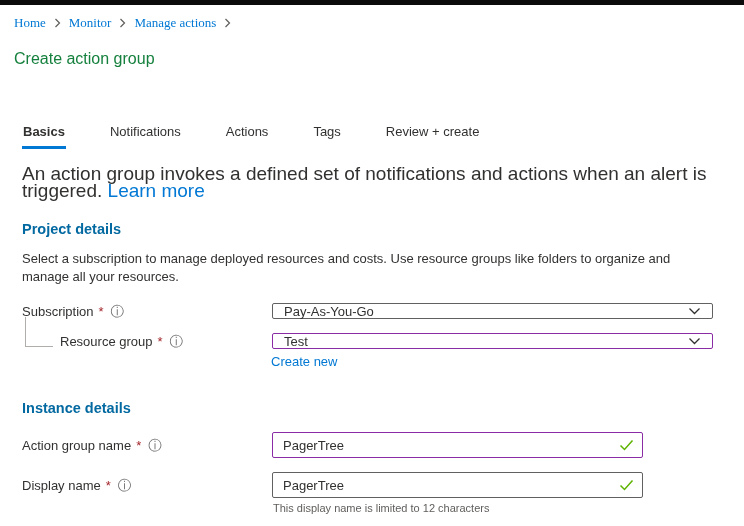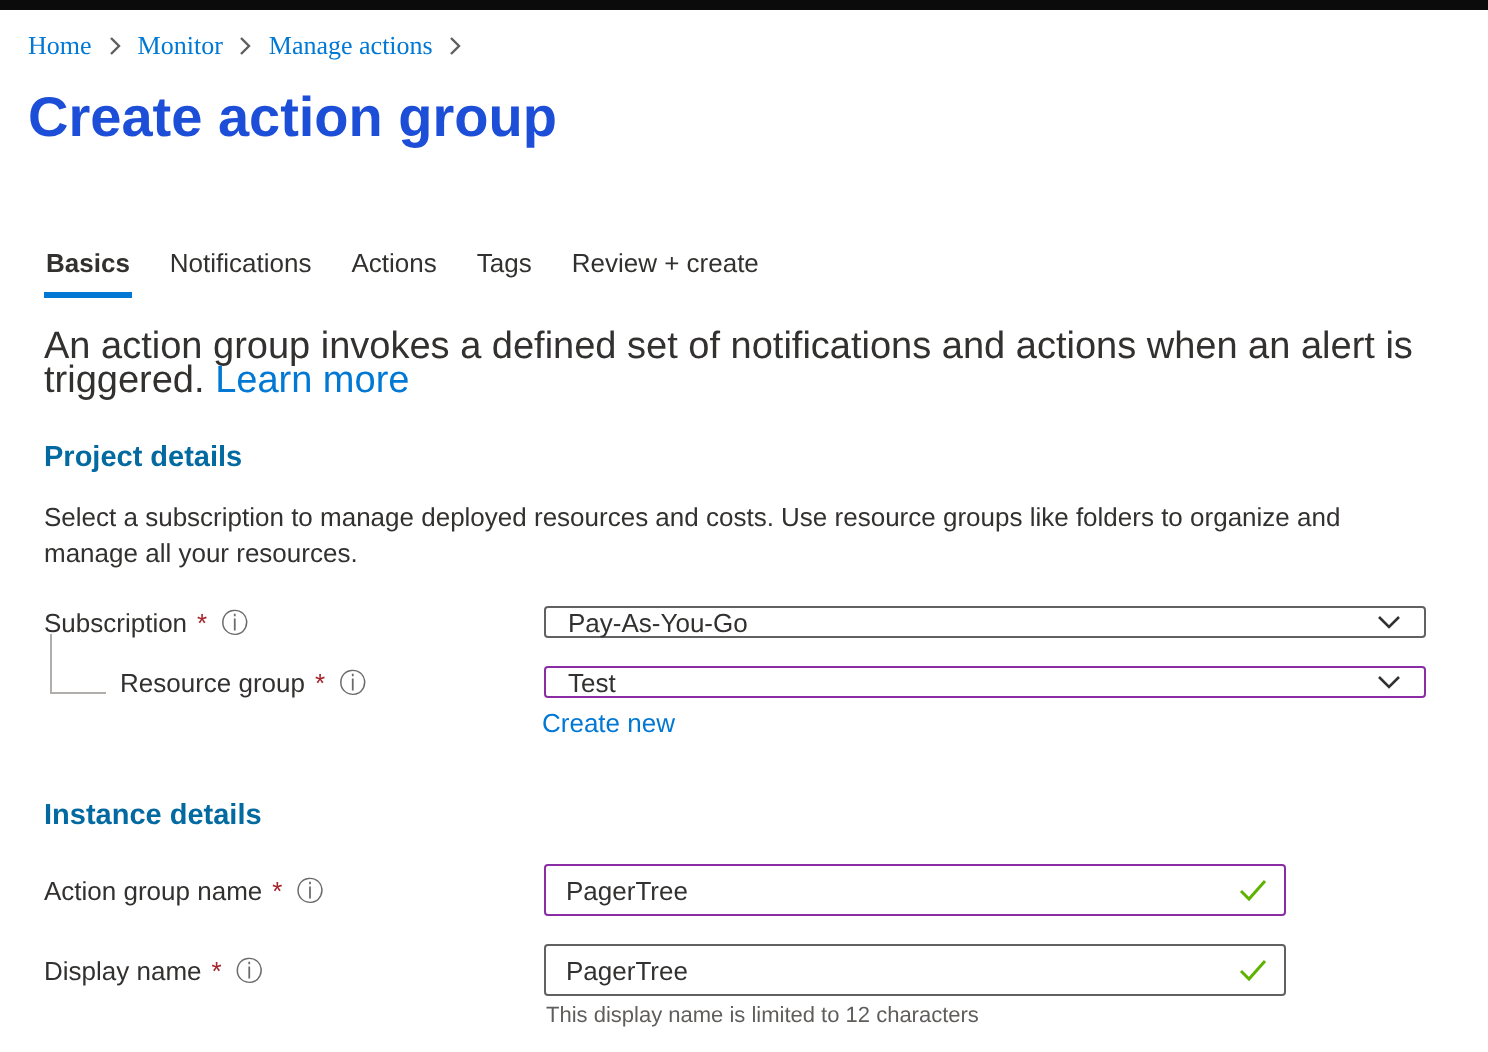--- a/index.html
+++ b/index.html
@@ -17,26 +17,26 @@
   .breadcrumb {
     margin: 10px 0 0 14px;
     font-size: 13px;
     display: flex; align-items: center; gap: 8px; font-family: Liberation Serif, serif;
   }
   .crumb { color: #0078d4; cursor: pointer; }
   .crumb-sep { display: flex; align-items: center; }
 
   .page-title {
     margin: 13px 0 0 14px;
-    font-size: 28px; font-weight: 700;
-    color: #1d4ed8; line-height: 29px;
+    font-size: 16px; font-weight: 400;
+    color: #15803d; line-height: 29px;
   }
 
   .tabs {
-    display: flex; gap: 18px;
+    display: flex; gap: 43px;
     margin: 51px 0 0 22px;
     font-size: 13px;
   }
   .tab { padding: 0 1px 7px 1px; cursor: pointer; color: #323130; }
   .tab.active { font-weight: 700; border-bottom: 3px solid #0078d4; }
 
   .intro { margin: 16px 0 0 22px; font-size: 19px; line-height: 17px; }
   .link { color: #0078d4; cursor: pointer; }
 
   .section-heading {

